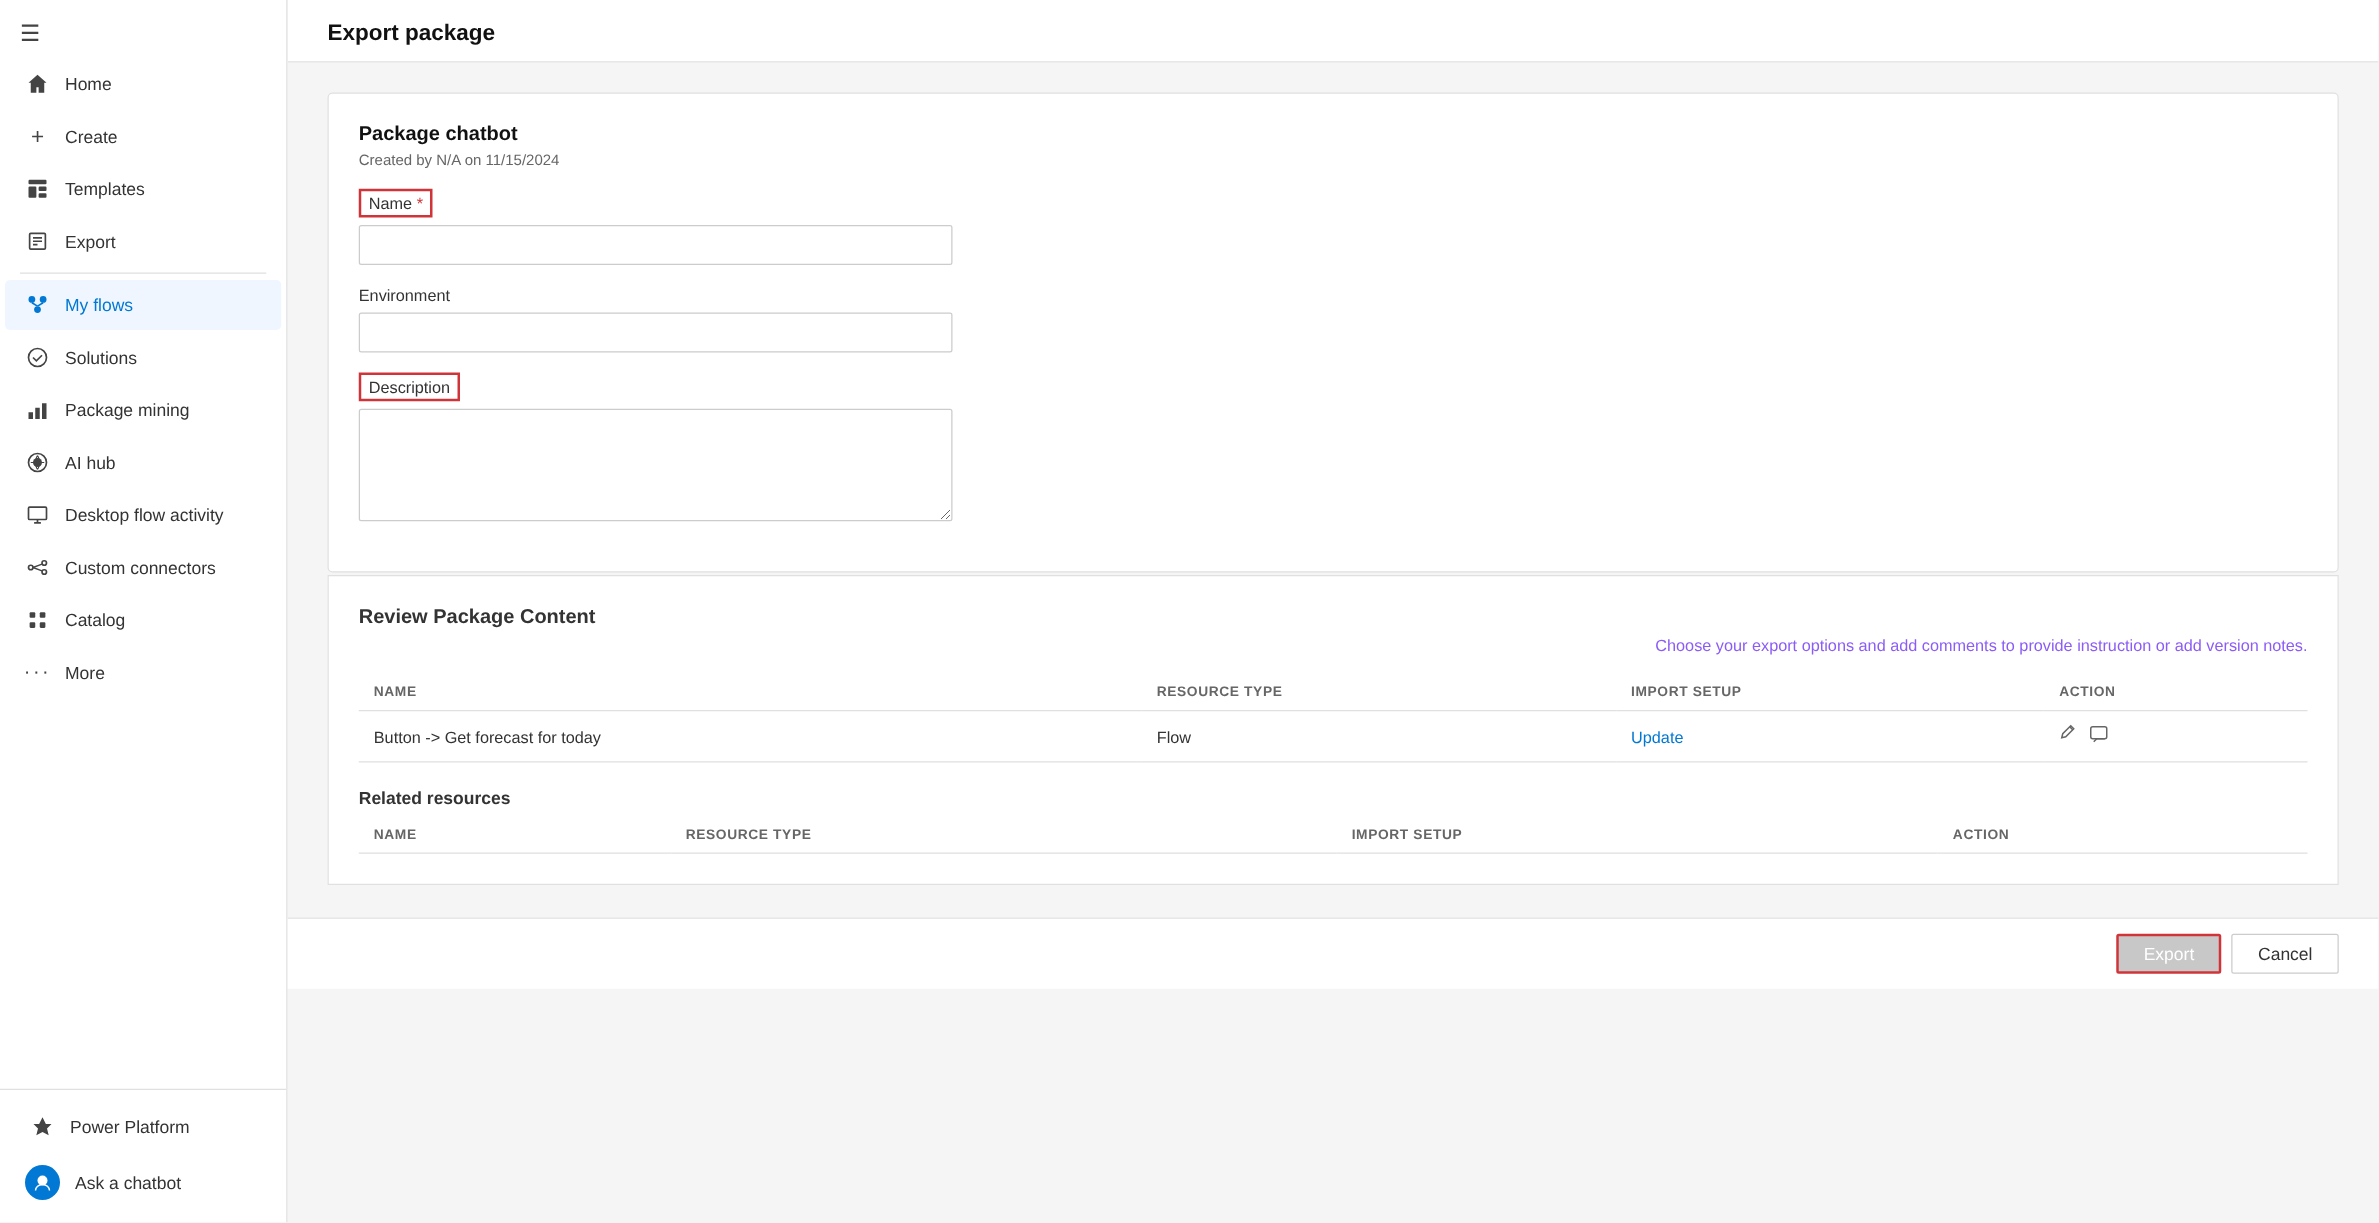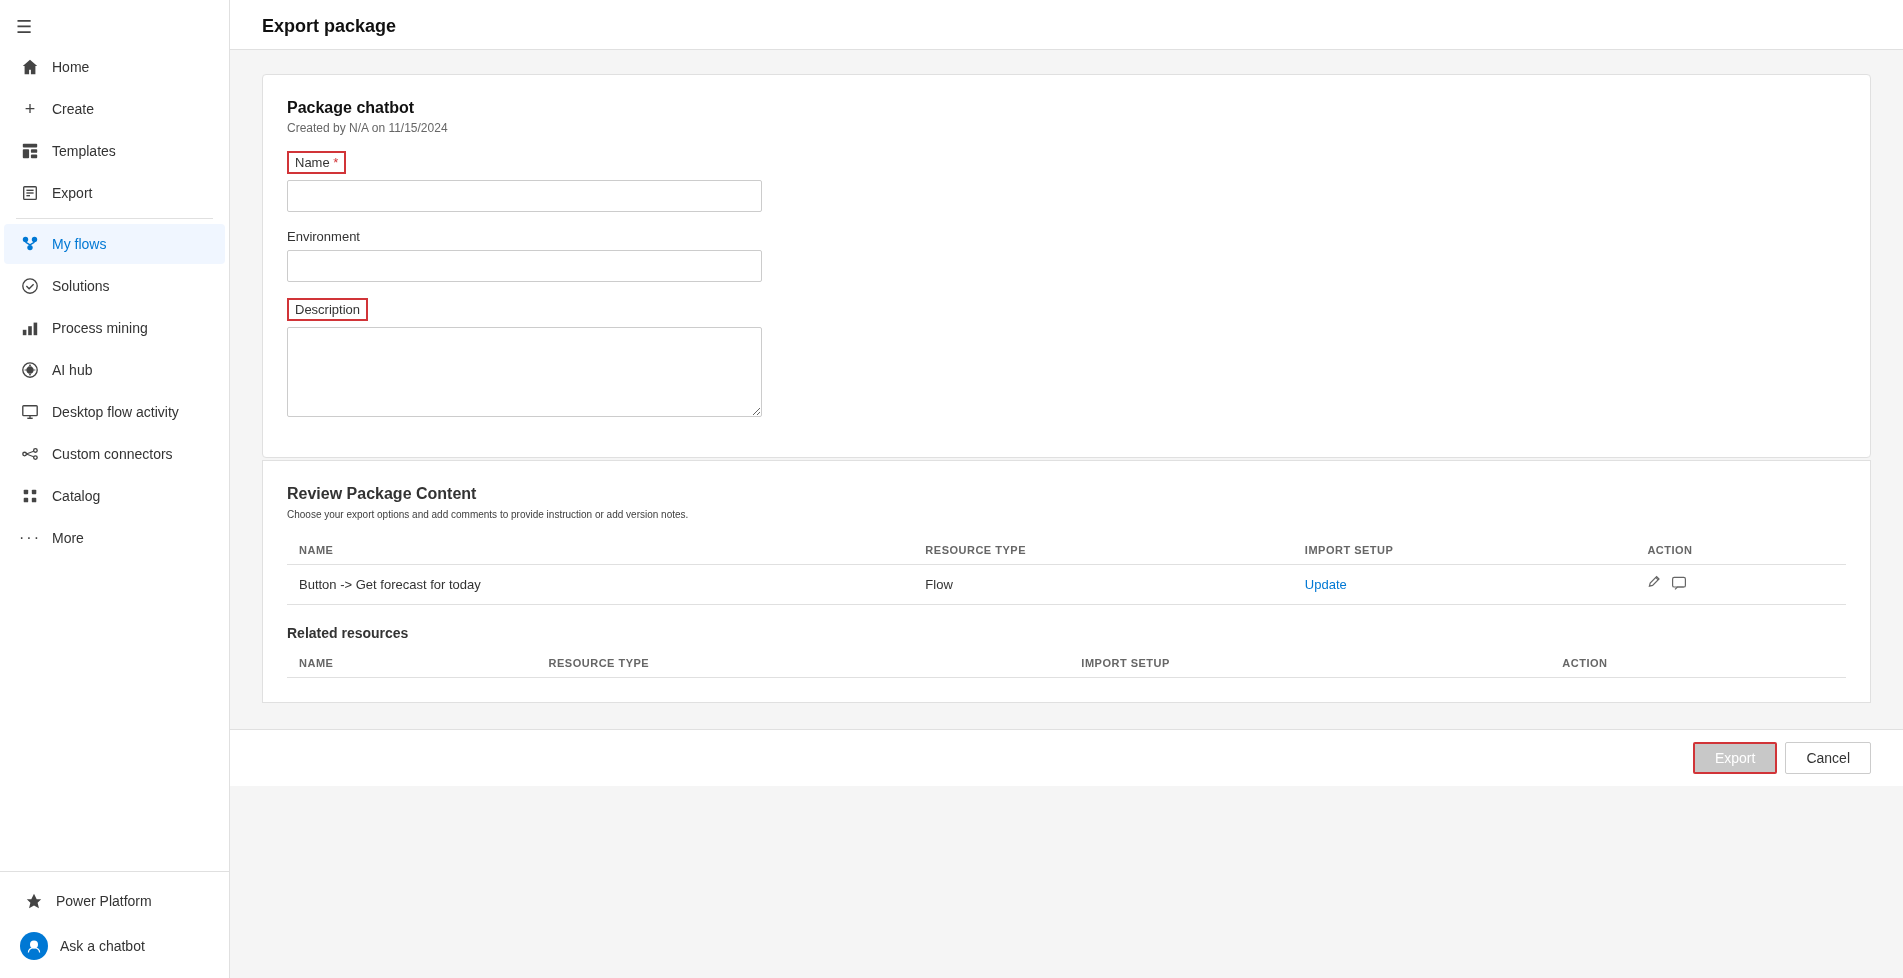--- a/index.html
+++ b/index.html
@@ -148,23 +148,24 @@
       border: 1px solid #e0e0e0;
       padding: 24px;
       margin-bottom: 2px;
     }
     .review-title {
       font-size: 16px;
       font-weight: 600;
       margin-bottom: 6px;
     }
     .review-desc {
-      font-size: 10px;
-      color: #404040;
+      font-size: 13px;
+      color: #8b5cf6;
       margin-bottom: 16px;
+      text-align: right;
     }
     .table-container { width: 100%; }
     table {
       width: 100%;
       border-collapse: collapse;
     }
     thead tr th {
       text-align: left;
       font-size: 11px;
       font-weight: 600;
@@ -291,21 +292,21 @@
 
 
   <div class="sidebar-item">
     <span class="icon">
       <svg width="18" height="18" viewBox="0 0 20 20" fill="none">
           <rect x="2" y="12" width="4" height="6" fill="#444"></rect>
           <rect x="8" y="8" width="4" height="10" fill="#444"></rect>
           <rect x="14" y="4" width="4" height="14" fill="#444"></rect>
         </svg>
     </span>
-    <span class="label">Process mining</span>
+    <span class="label">Package mining</span>
   </div>
 
   <div class="sidebar-item">
     <span class="icon">
       <svg width="18" height="18" viewBox="0 0 20 20" fill="none">
           <circle cx="10" cy="10" r="4" fill="#444"></circle>
           <path d="M10 2C5.6 2 2 5.6 2 10s3.6 8 8 8 8-3.6 8-8-3.6-8-8-8z" stroke="#444" stroke-width="1.5" fill="none"></path>
           <path d="M4 10h12M10 4c-2 2-2 10 0 12M10 4c2 2 2 10 0 12" stroke="#444" stroke-width="1"></path>
         </svg>
     </span>

